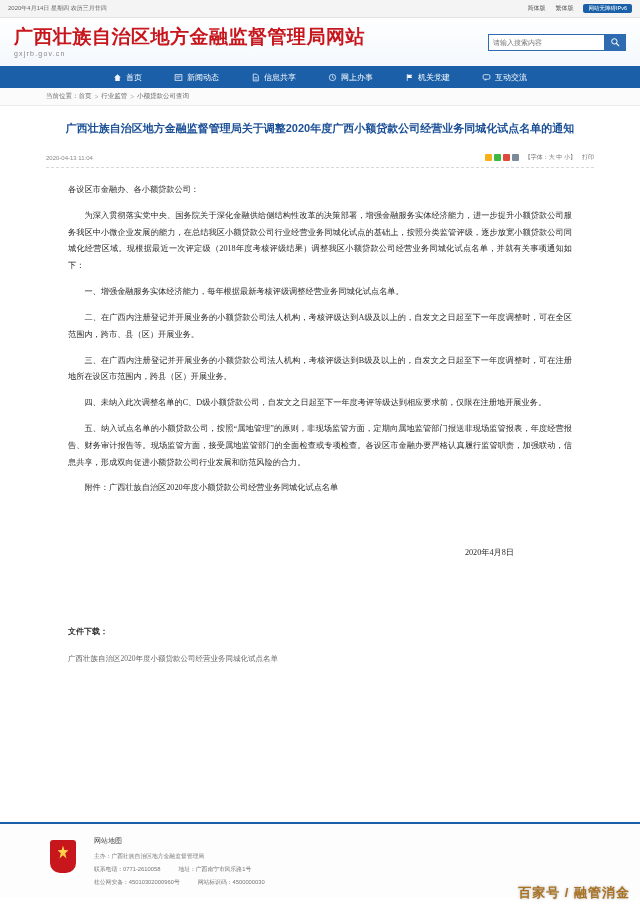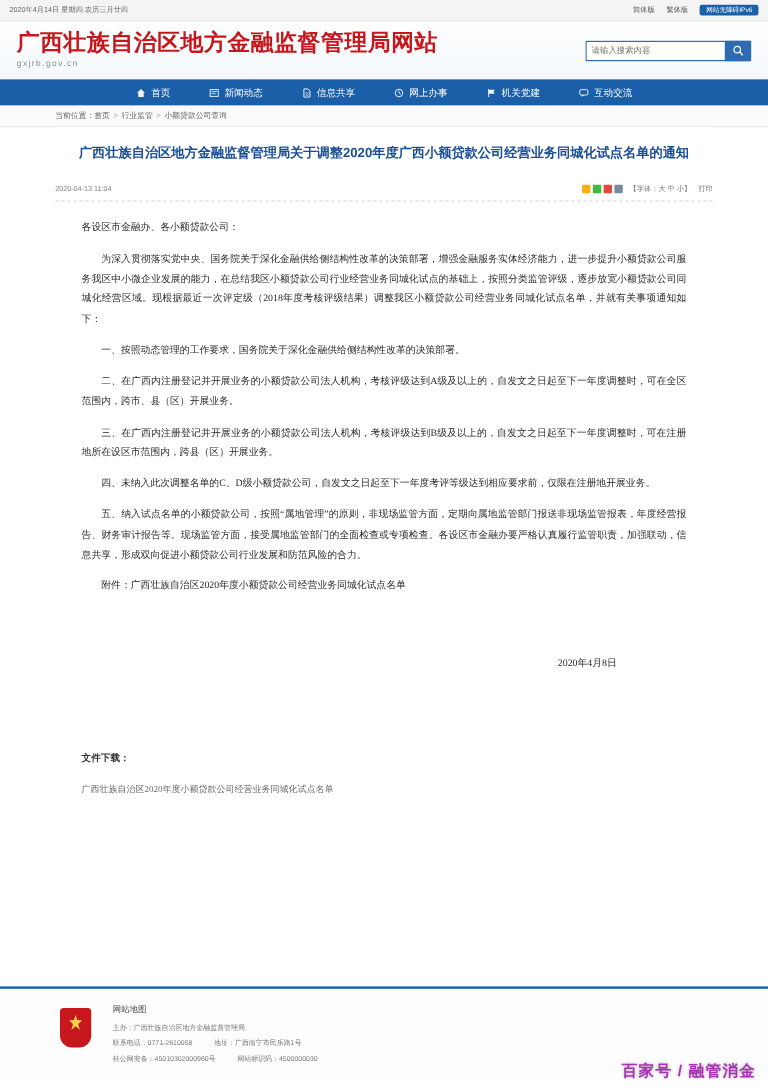--- a/index.html
+++ b/index.html
@@ -258,21 +258,21 @@
     display: flex;
     gap: 18px;
   }
   .foot-line span { white-space: nowrap; }
 
   
   .watermark {
     position: absolute;
     right: 10px;
     bottom: 8px;
-    color: #a21caf;
+    color: #a16207;
     font-size: 13px;
     font-weight: bold;
     letter-spacing: 1px;
     opacity: .9;
     text-shadow: 0 0 3px rgba(0,0,0,.35);
     font-family: "Liberation Sans", sans-serif;
   }
 </style>
 </head>
 <body>
@@ -375,21 +375,21 @@
           <span class="sico" style="background:#7b8a99;"></span>
         </span>
         <span class="fontsize">【字体：大 中 小】</span>
         <span class="print">打印</span>
       </span>
     </div>
 
     <div class="body">
       <p class="noindent">各设区市金融办、各小额贷款公司：</p>
       <p>为深入贯彻落实党中央、国务院关于深化金融供给侧结构性改革的决策部署，增强金融服务实体经济能力，进一步提升小额贷款公司服务我区中小微企业发展的能力，在总结我区小额贷款公司行业经营业务同城化试点的基础上，按照分类监管评级，逐步放宽小额贷款公司同城化经营区域。现根据最近一次评定级（2018年度考核评级结果）调整我区小额贷款公司经营业务同城化试点名单，并就有关事项通知如下：</p>
-      <p>一、按照动态管理的工作要求，国务院关于深化金融供给侧结构性改革的决策部署。</p>
+      <p>一、增强金融服务实体经济能力，每年根据最新考核评级调整经营业务同城化试点名单。</p>
       <p>二、在广西内注册登记并开展业务的小额贷款公司法人机构，考核评级达到A级及以上的，自发文之日起至下一年度调整时，可在全区范围内，跨市、县（区）开展业务。</p>
       <p>三、在广西内注册登记并开展业务的小额贷款公司法人机构，考核评级达到B级及以上的，自发文之日起至下一年度调整时，可在注册地所在设区市范围内，跨县（区）开展业务。</p>
       <p>四、未纳入此次调整名单的C、D级小额贷款公司，自发文之日起至下一年度考评等级达到相应要求前，仅限在注册地开展业务。</p>
       <p>五、纳入试点名单的小额贷款公司，按照“属地管理”的原则，非现场监管方面，定期向属地监管部门报送非现场监管报表，年度经营报告、财务审计报告等。现场监管方面，接受属地监管部门的全面检查或专项检查。各设区市金融办要严格认真履行监管职责，加强联动，信息共享，形成双向促进小额贷款公司行业发展和防范风险的合力。</p>
       <p>附件：广西壮族自治区2020年度小额贷款公司经营业务同城化试点名单</p>
       <div class="sign">2020年4月8日</div>
     </div>
 
     <div class="attach">
       <div class="attach-title">文件下载：</div>

